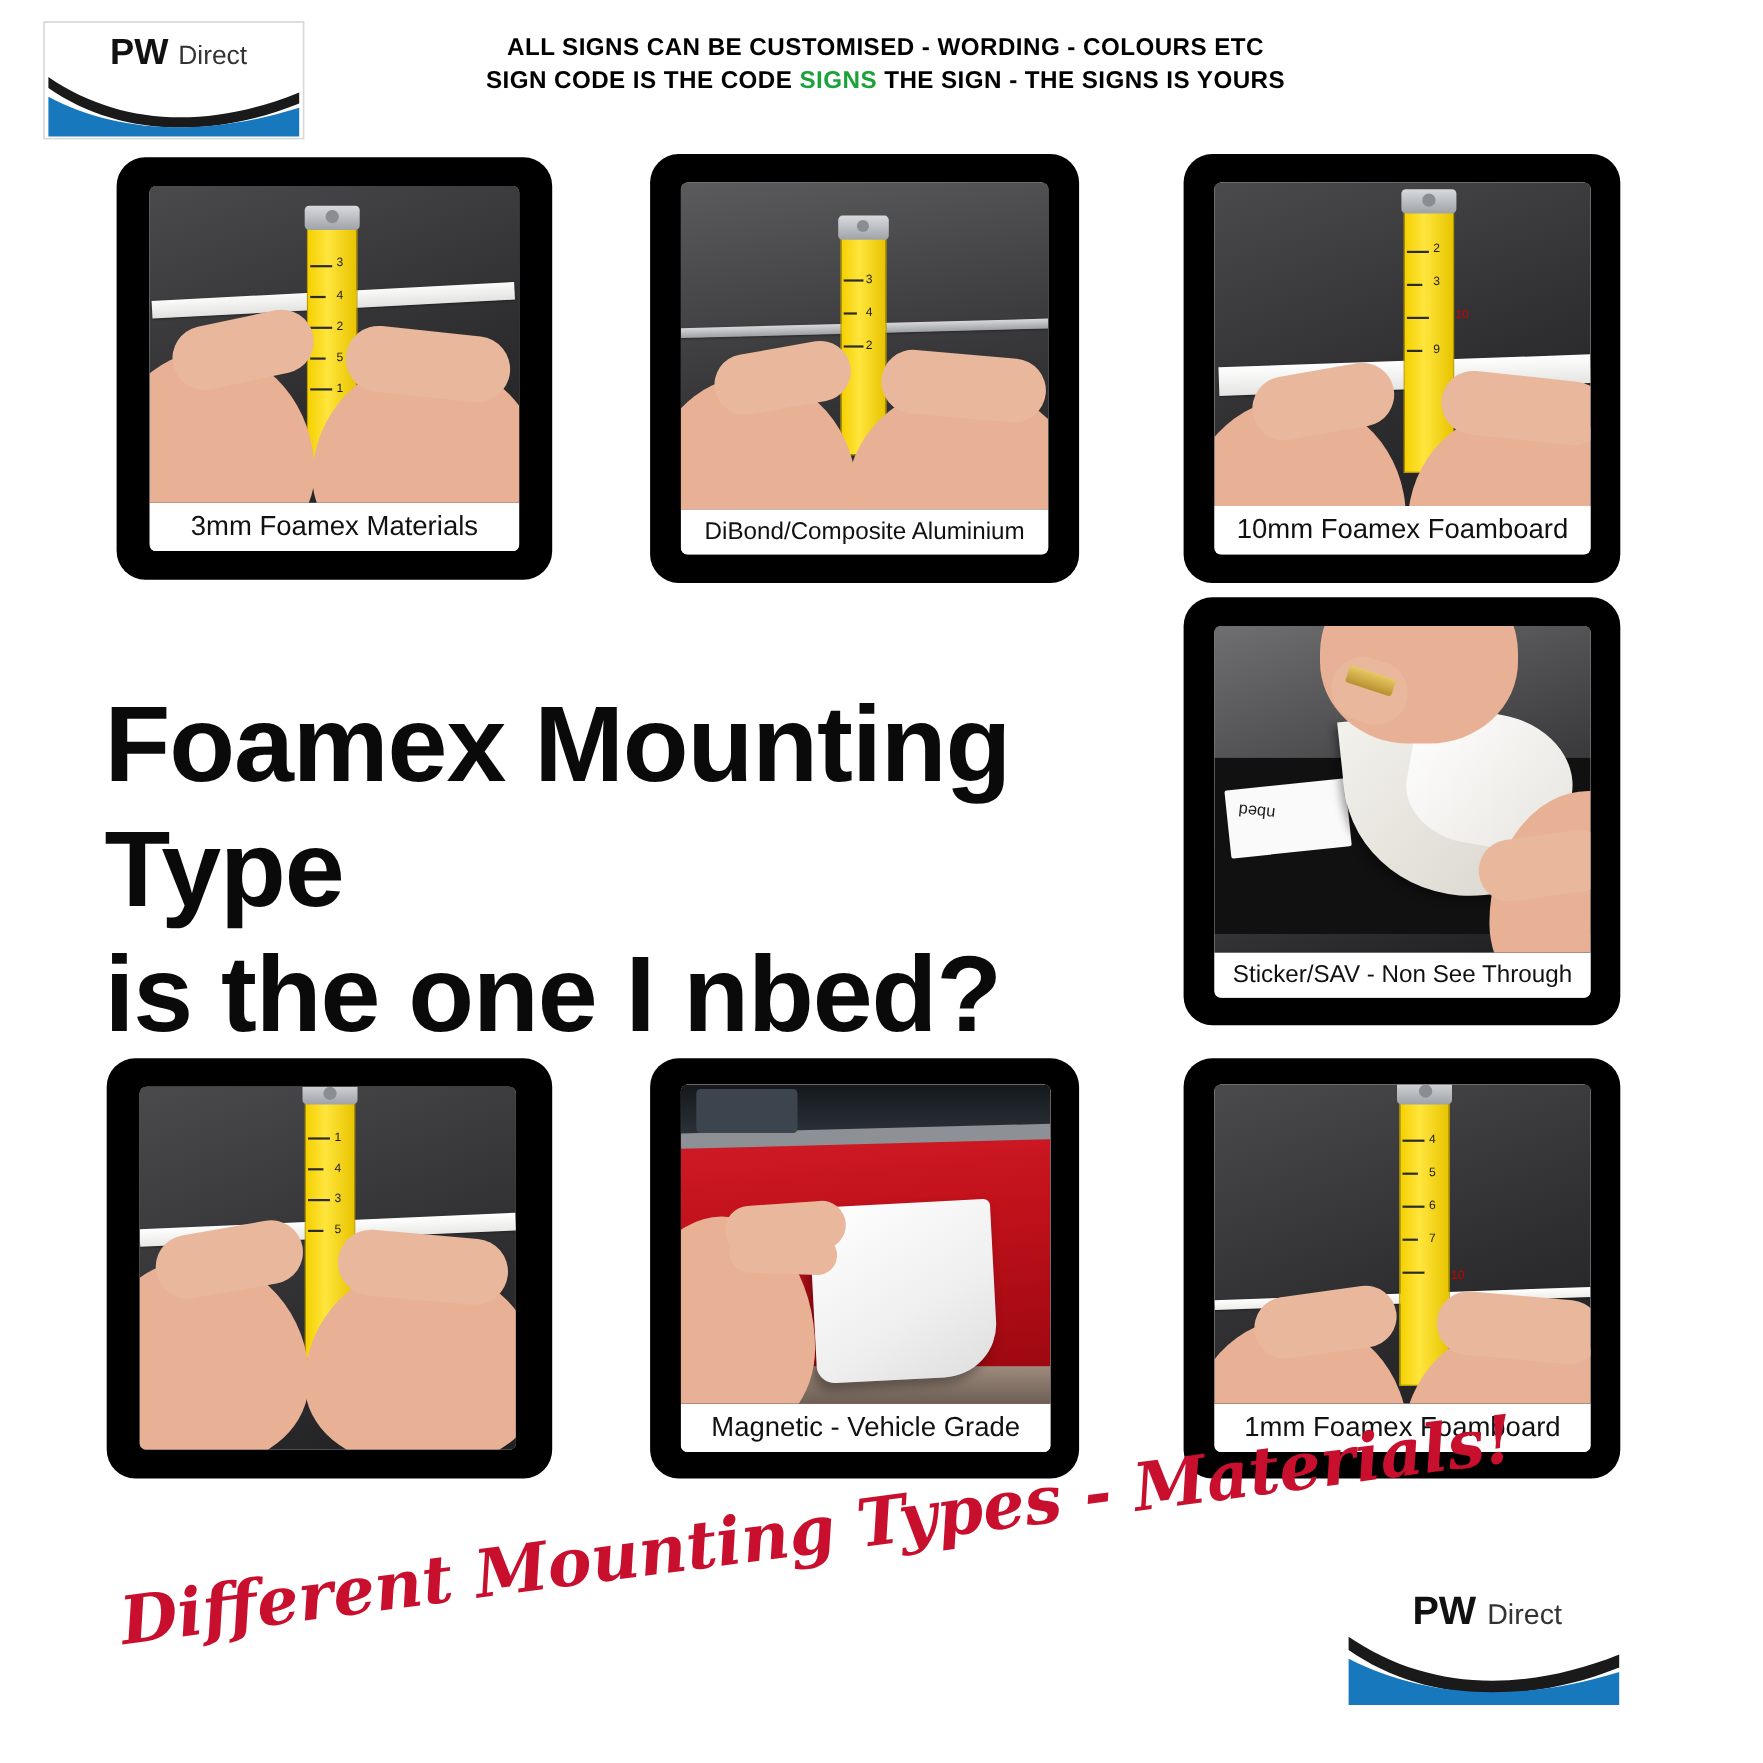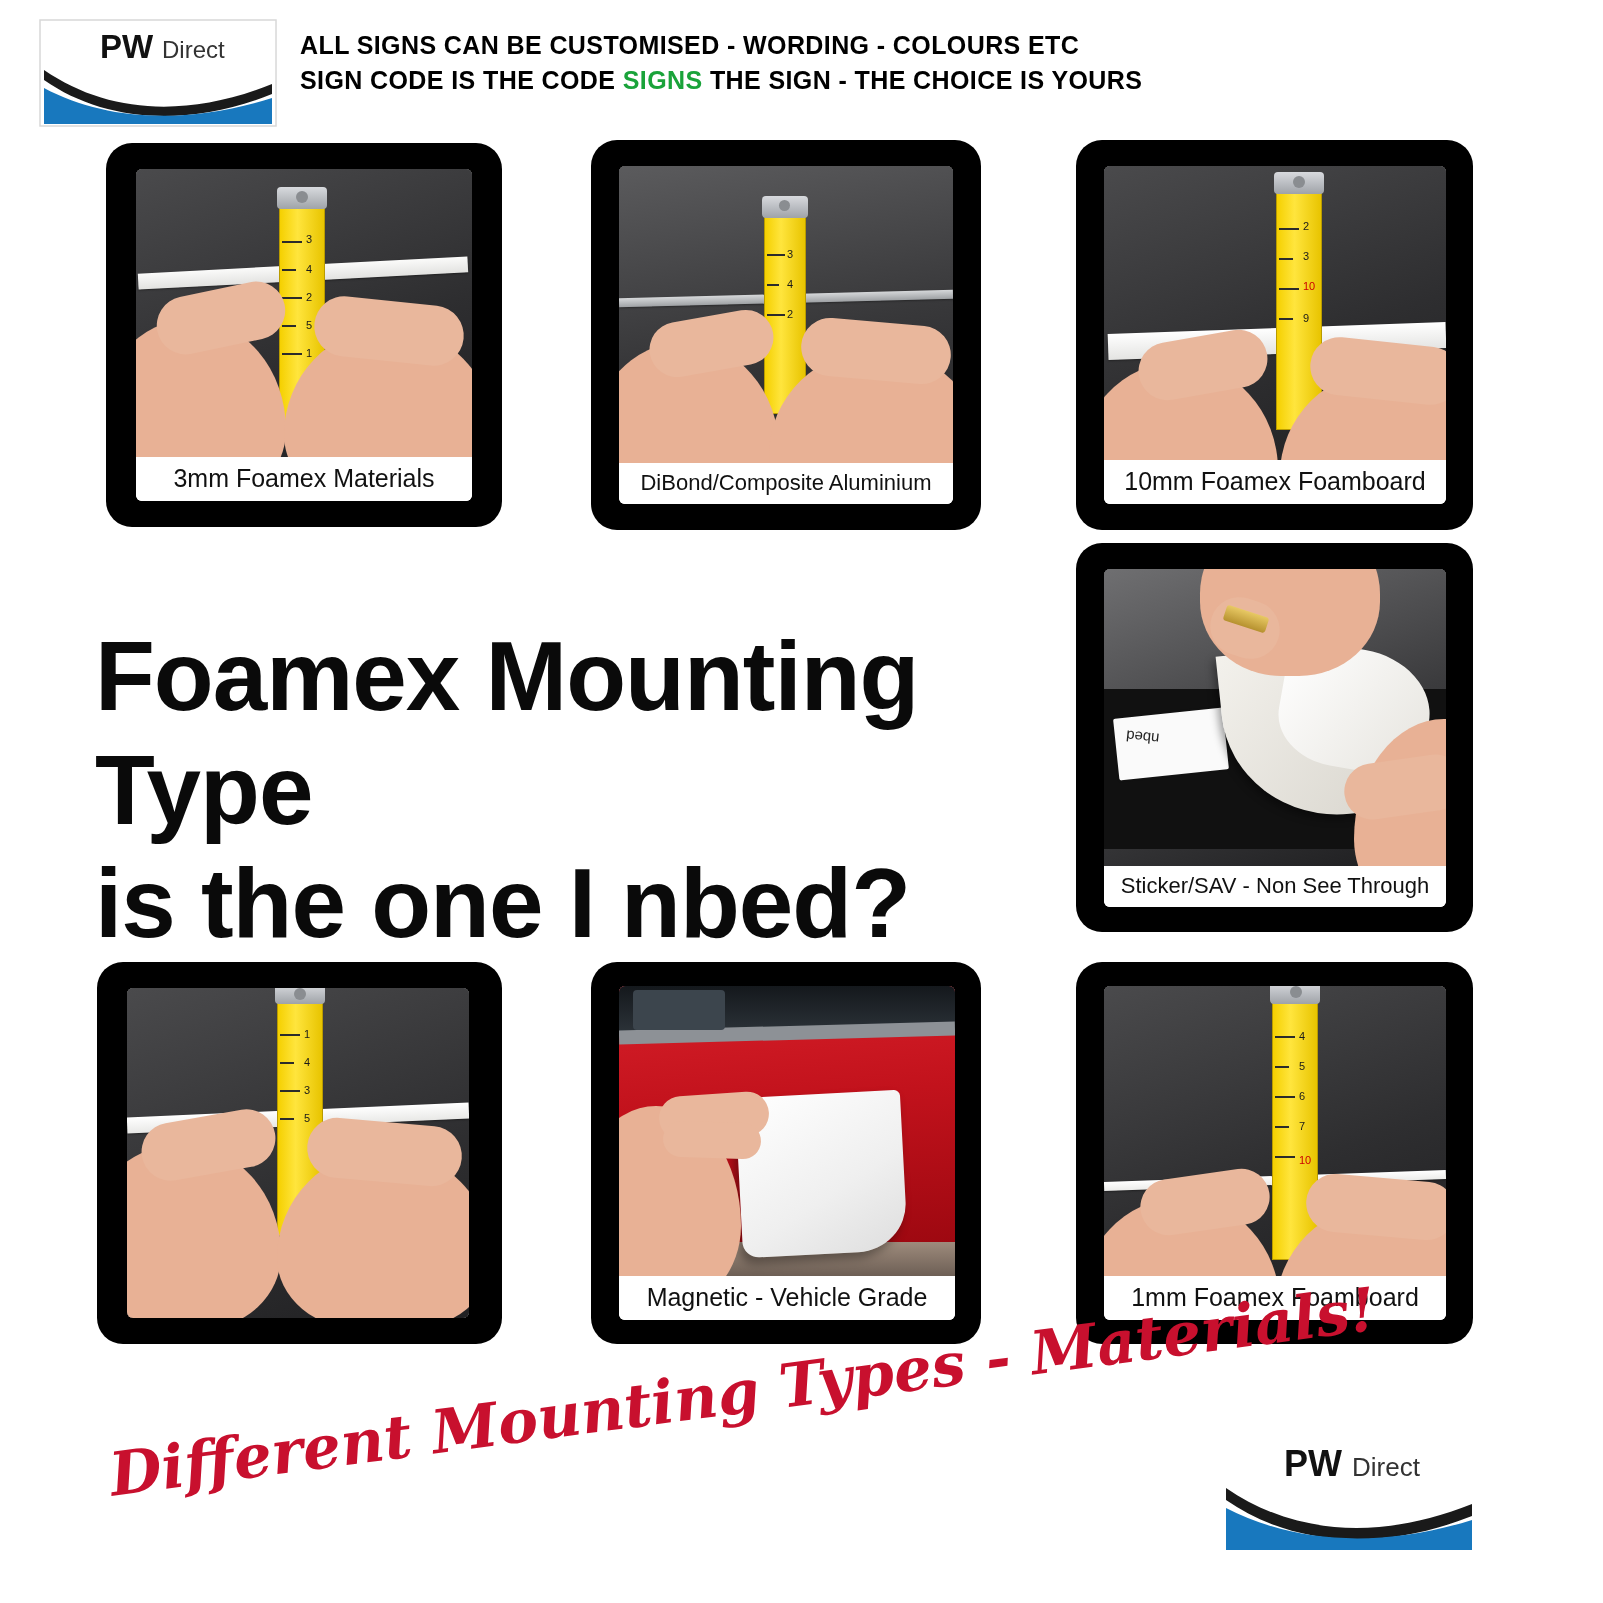--- a/index.html
+++ b/index.html
@@ -25,22 +25,23 @@
   .logo-bottom { left: 1222px; top: 1432px; width: 255px; height: 120px; }
 
   .logo svg { width: 100%; height: 100%; display: block; }
 
   
   .header {
     position: absolute;
     left: 300px;
     top: 28px;
     width: 1010px;
+    text-align: center;
     font-weight: bold;
-    font-size: 25px;
+    font-size: 22px;
     letter-spacing: 0.4px;
     color: #000;
     line-height: 1.38;
   }
   .header .green { color: #1aa33a; }
 
   
   .panel {
     position: absolute;
     background: #000000;
@@ -132,39 +133,39 @@
   .board {
     position: absolute;
     background: #f4f4f2;
     box-shadow: 0 1px 2px rgba(0,0,0,.35);
   }
   .bg-dark { position:absolute; inset:0; background: linear-gradient(160deg,#4a4a4c 0%, #2e2e30 60%, #202022 100%); }
   .bg-dark2 { position:absolute; inset:0; background: linear-gradient(170deg,#5b5b5d 0%, #38383a 55%, #222224 100%); }
 
   .tick { position:absolute; background:#2b2b2b; height:2px; }
   .tnum { position:absolute; color:#1a1a1a; font-size:11px; font-family:"Liberation Sans",sans-serif; }
-  .tnum.red { color:#c00; }
+  .tnum.red { color:#c00;margin-left:20px; }
 </style>
 </head>
 <body>
 
 <div class="logo logo-top">
   <svg viewBox="0 0 240 110" xmlns="http://www.w3.org/2000/svg">
     <rect x="2" y="2" width="236" height="106" fill="#ffffff" stroke="#d8d8d8" stroke-width="1.5"></rect>
     <text x="62" y="40" font-family="Liberation Sans, sans-serif" font-size="33" font-weight="bold" fill="#111">PW</text>
     <text x="124" y="40" font-family="Liberation Sans, sans-serif" font-size="24" fill="#333">Direct</text>
     <path d="M6 52 C 70 96, 150 100, 234 66 L234 76 C150 110, 66 104, 6 62 Z" fill="#1a1a1a"></path>
     <path d="M6 70 C 70 104, 150 106, 234 80 L234 106 L6 106 Z" fill="#1878be"></path>
   </svg>
 </div>
 
 <div class="header">
   <div>ALL SIGNS CAN BE CUSTOMISED - WORDING - COLOURS ETC</div>
   <div>
-    <span>SIGN CODE IS THE CODE </span><span class="green">SIGNS</span><span> THE SIGN - THE CHOICE IS YOURS</span>
+    <span>SIGN CODE IS THE CODE </span><span class="green">SIGNS</span><span> THE SIGN - THE SIGNS IS YOURS</span>
   </div>
 </div>
 
 <div class="panel" style="left:106px; top:143px; width:396px; height:384px;">
   <div class="panel-inner" style="left:30px; top:26px; width:336px; height:332px;">
     <div class="photo">
       <div class="bg-dark"></div>
 
       <div class="board" style="left:2px; top:96px; width:330px; height:16px; transform:rotate(-3deg); background:linear-gradient(#fbfbfa,#e2e2e0);"></div>
 

